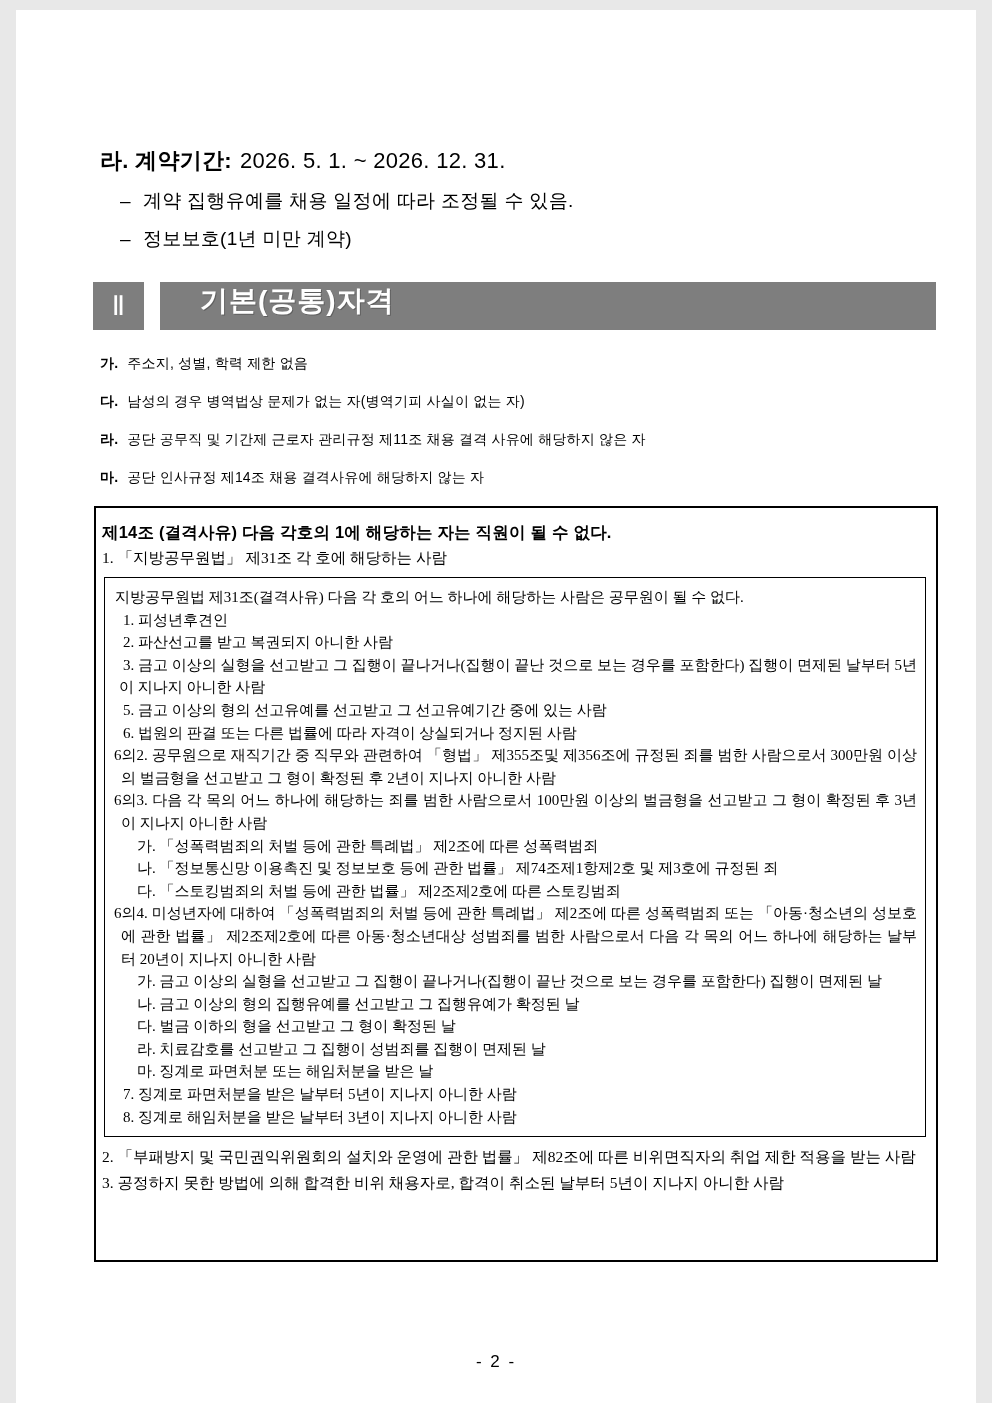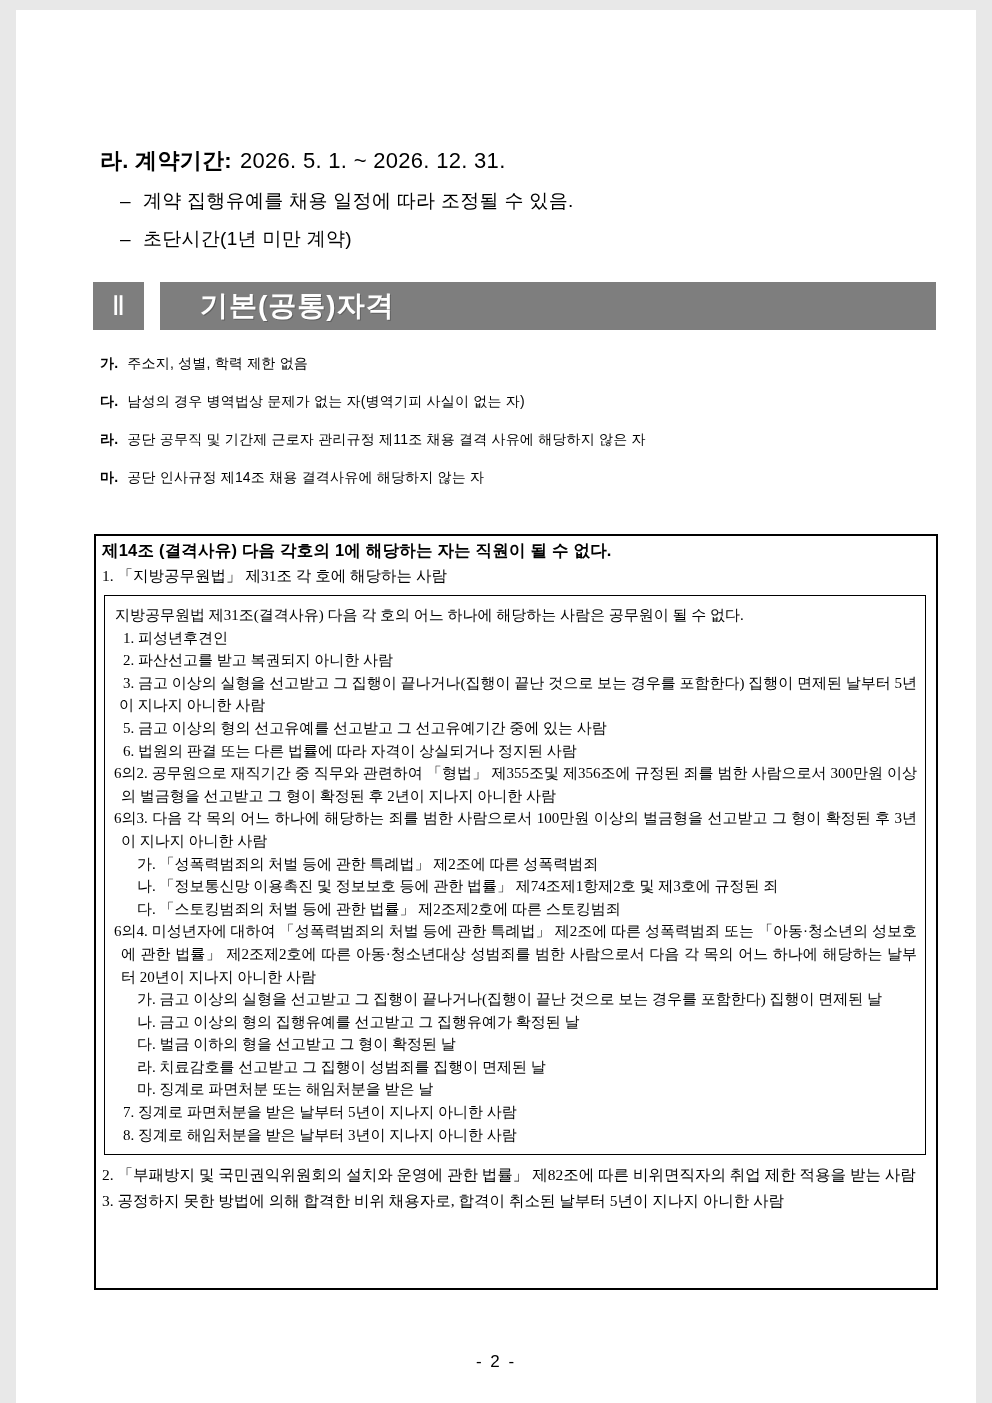--- a/index.html
+++ b/index.html
@@ -24,35 +24,35 @@
 
   
   .section-header { position: absolute; top: 272px; left: 77px; width: 843px; height: 48px; display: flex; }
   .numeral-box {
     width: 51px; height: 48px; background: #7e7e7e; color: #ffffff;
     display: flex; align-items: center; justify-content: center;
     font-family: "Liberation Serif", serif; font-size: 27px;
   }
   .title-bar {
     margin-left: 16px; flex: 1; background: #7e7e7e; color: #ffffff;
-    display: flex; align-items: center; padding-left: 40px;
+    display: flex; align-items: flex-start; padding-left: 40px;
     font-weight: bold; font-size: 28px; letter-spacing: 1px;
     text-shadow: 1px 1px 0 #5f5f5f;
   }
 
   
   .qual-list { position: absolute; top: 341px; left: 84px; width: 842px; }
   .qual-item { font-size: 14px; line-height: 25px; margin-bottom: 13px; letter-spacing: 0.2px; }
   .qual-item .mk { font-weight: bold; margin-right: 9px; }
 
   
   .article-box {
-    position: absolute; top: 524px; left: 78px; width: 844px; height: 756px;
+    position: absolute; top: 496px; left: 78px; width: 844px; height: 756px;
     border: 2px solid #000000; box-sizing: border-box;
-    padding: 2px 8px 6px 6px;
+    padding: 12px 8px 6px 6px;
     font-family: "Liberation Serif", serif;
     overflow: hidden;
   }
   .ab-heading {
     font-family: "Liberation Sans", sans-serif;
     font-weight: bold; font-size: 16.5px; line-height: 25px; letter-spacing: 0.2px;
   }
   .ab-item { font-size: 15.5px; line-height: 26px; text-align: justify; word-break: break-all; }
   .ab-item.hang { padding-left: 20px; text-indent: -20px; }
 
@@ -80,21 +80,21 @@
 <div class="page">
 
   <div class="contract-block">
     <div class="contract-line">
       <span class="lbl">라. 계약기간:</span><span class="val">2026. 5. 1. ~ 2026. 12. 31.</span>
     </div>
     <div class="note-line">
       <span class="dash">–</span><span>계약 집행유예를 채용 일정에 따라 조정될 수 있음.</span>
     </div>
     <div class="note-line">
-      <span class="dash">–</span><span>초단시간(1년 미만 계약)</span>
+      <span class="dash">–</span><span>정보보호(1년 미만 계약)</span>
     </div>
   </div>
 
   <div class="section-header">
     <div class="numeral-box">
       <span>Ⅱ</span>
     </div>
     <div class="title-bar">
       <span>기본(공통)자격</span>
     </div>

